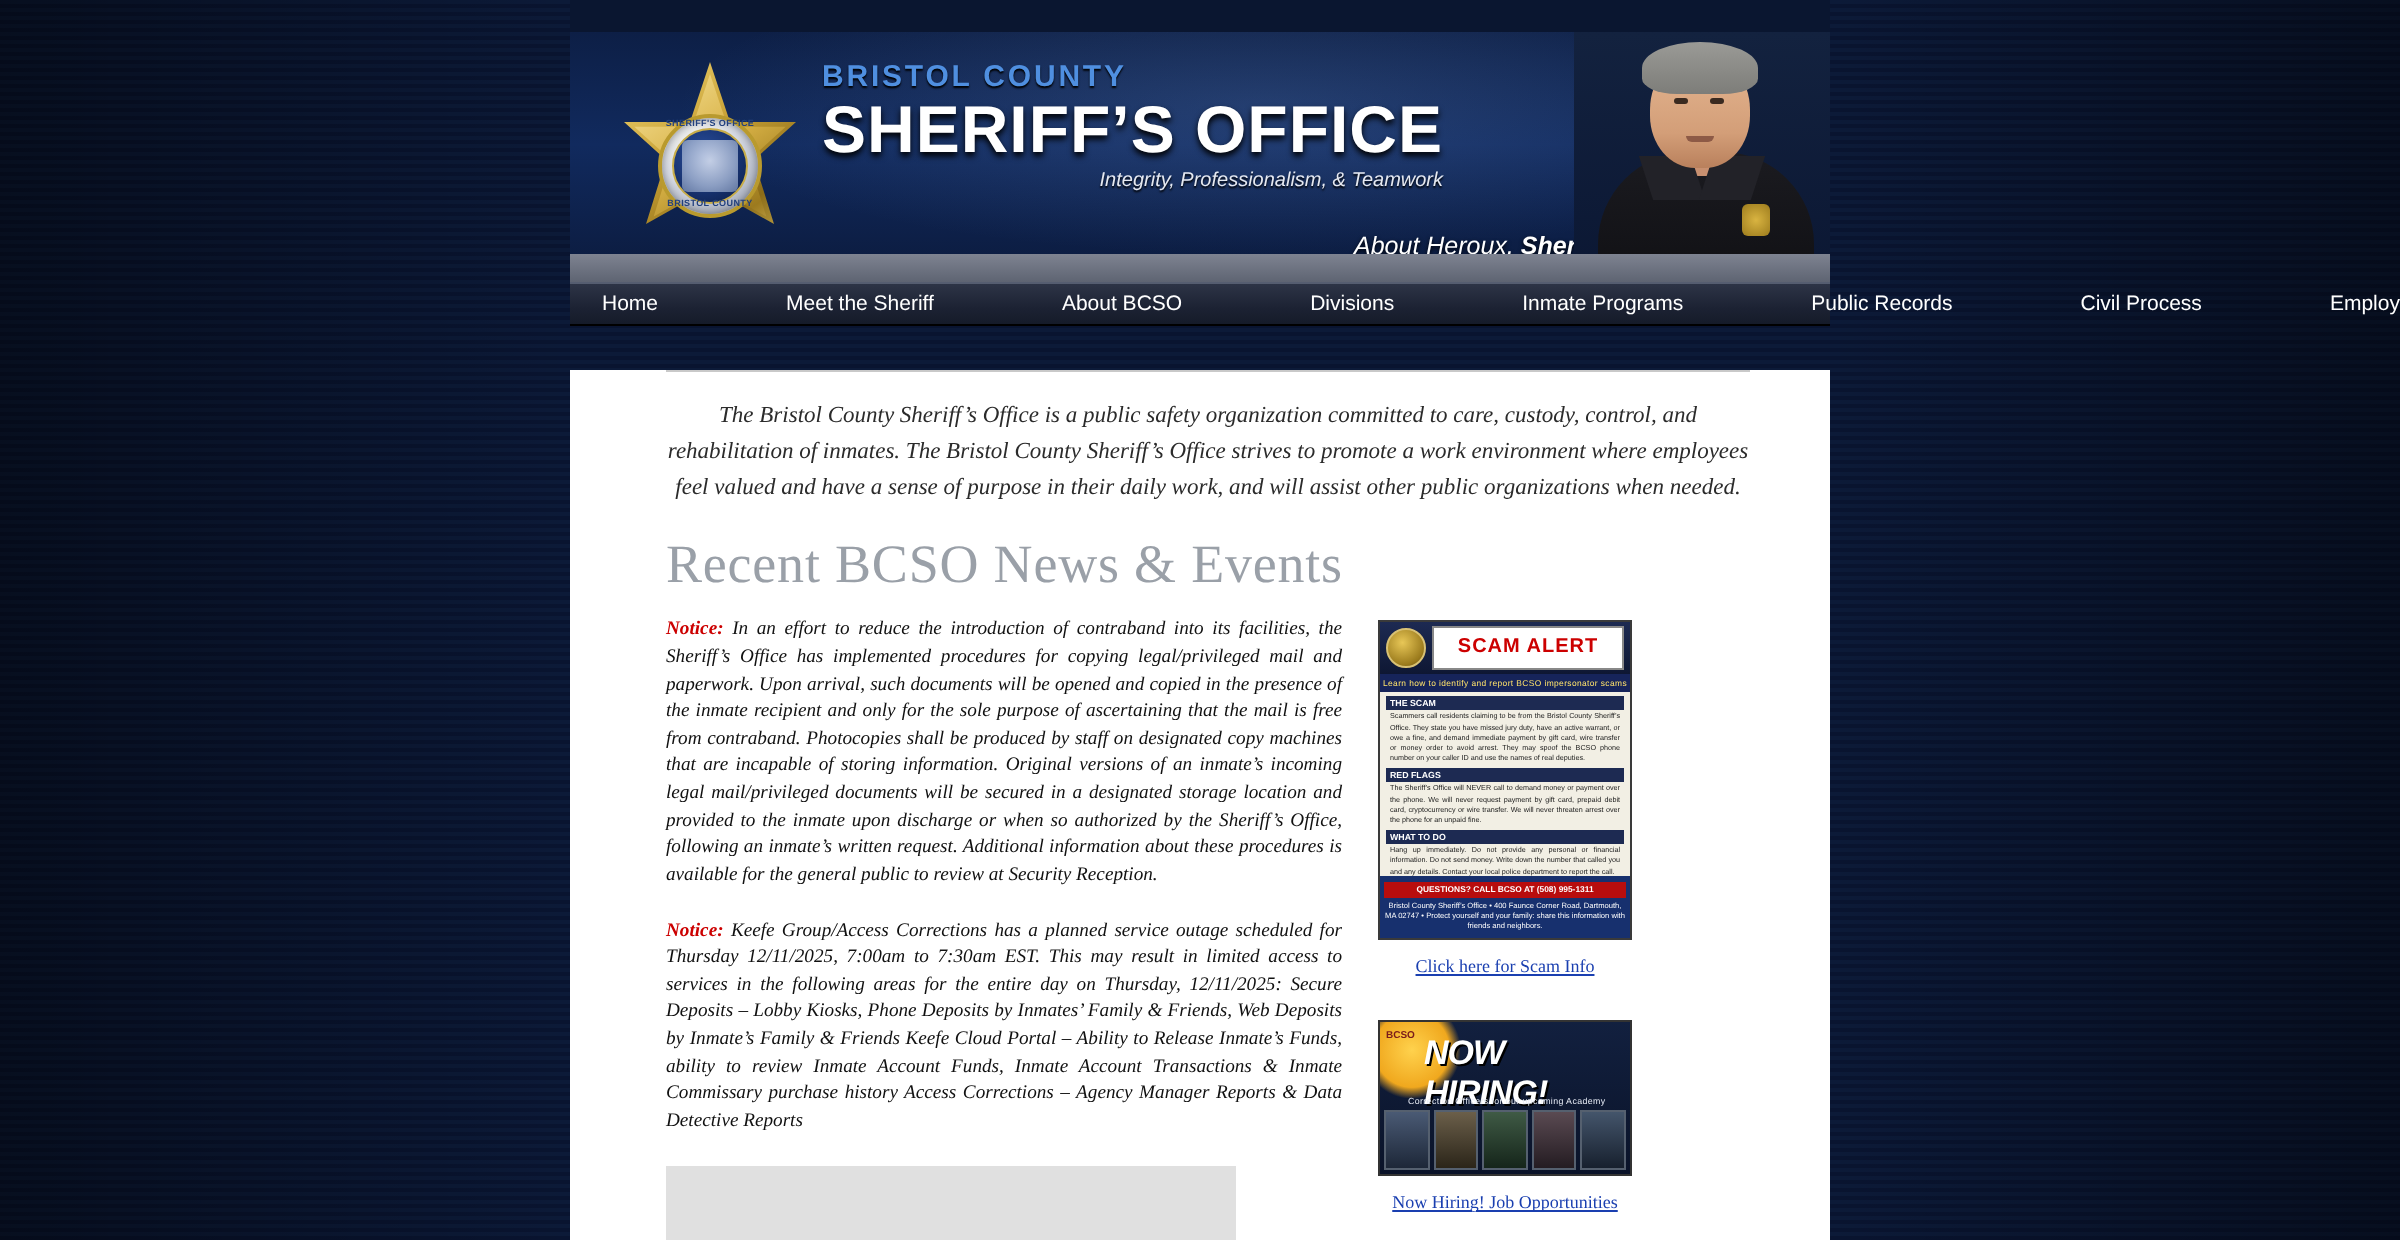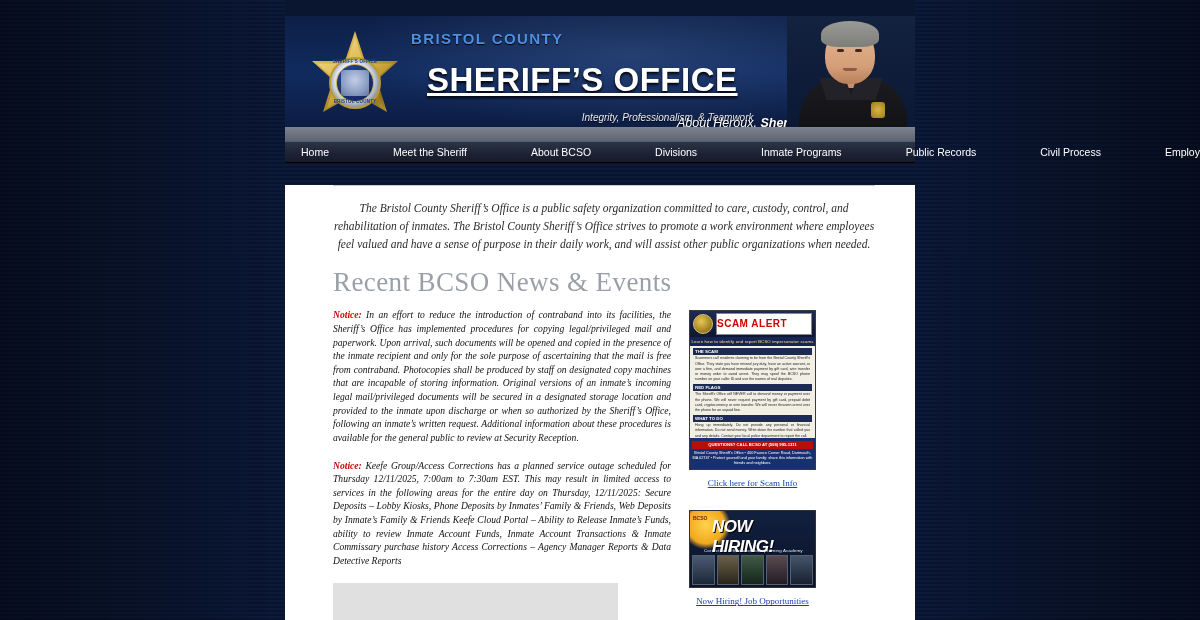--- a/index.html
+++ b/index.html
@@ -110,23 +110,22 @@
     letter-spacing: 1.4px;
     text-shadow: 0 1px 1px #000;
     margin: 0 0 1px 0;
   }
   .office {
     color: #ffffff;
     font-size: 33px;
     font-weight: bold;
     letter-spacing: 0.5px;
     text-shadow: 0 2px 3px #000;
-    margin: 16px;
+    margin: 0;
     line-height: 1.0;
-    text-decoration: underline;
   }
   .tagline {
     color: #e5e9f2;
     font-size: 10px;
     font-style: italic;
     margin-top: 4px;
     text-shadow: 0 1px 1px #000;
     text-align: right;
   }
   .sheriff-name {
@@ -286,20 +285,21 @@
     border: 1px solid #d8c174;
   }
   .flyer-alert {
     flex: 1;
     margin: 2px 3px 2px 3px;
     background: #ffffff;
     border: 1px solid #888;
     color: #cc0000;
     font-weight: bold;
     font-size: 10px;
+    text-align: center;
     letter-spacing: 0.5px;
     line-height: 20px;
   }
   .flyer-sub {
     background: #16245a;
     color: #ffe36b;
     font-size: 4.2px;
     text-align: center;
     padding: 2px 0;
     letter-spacing: .2px;

